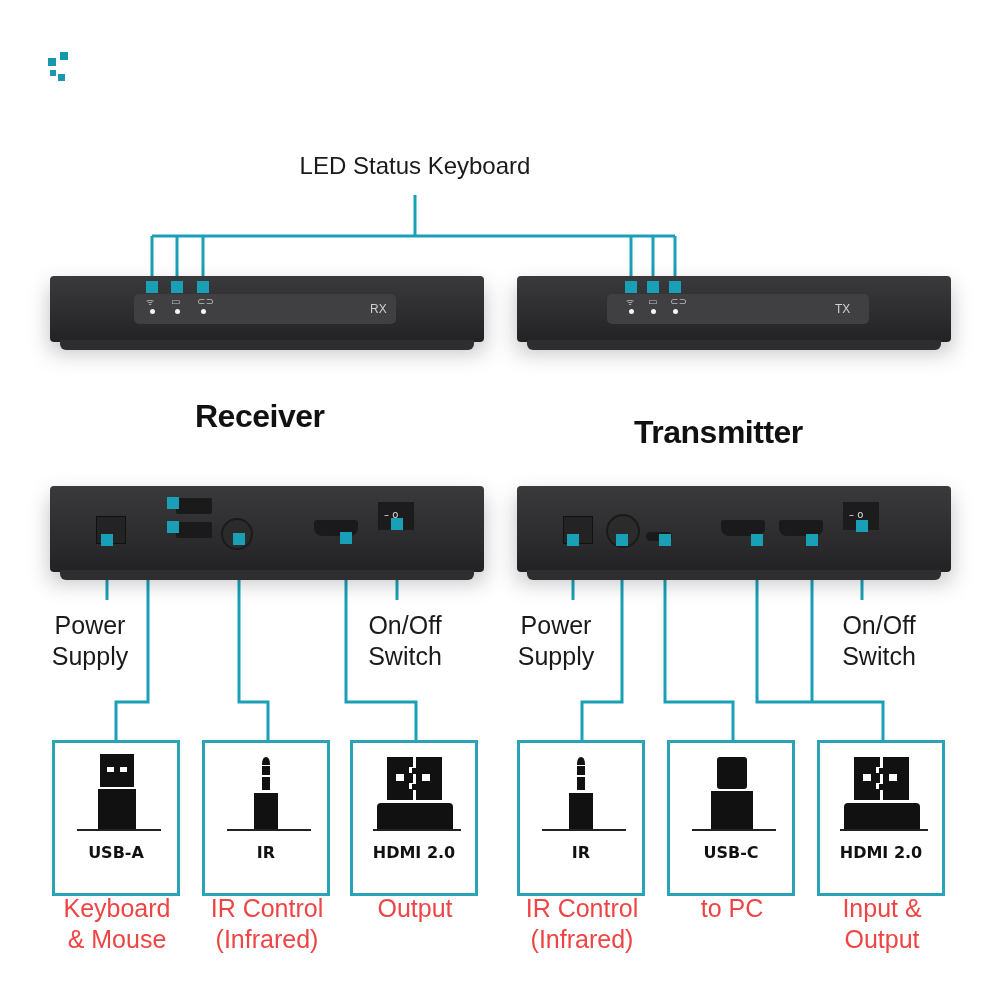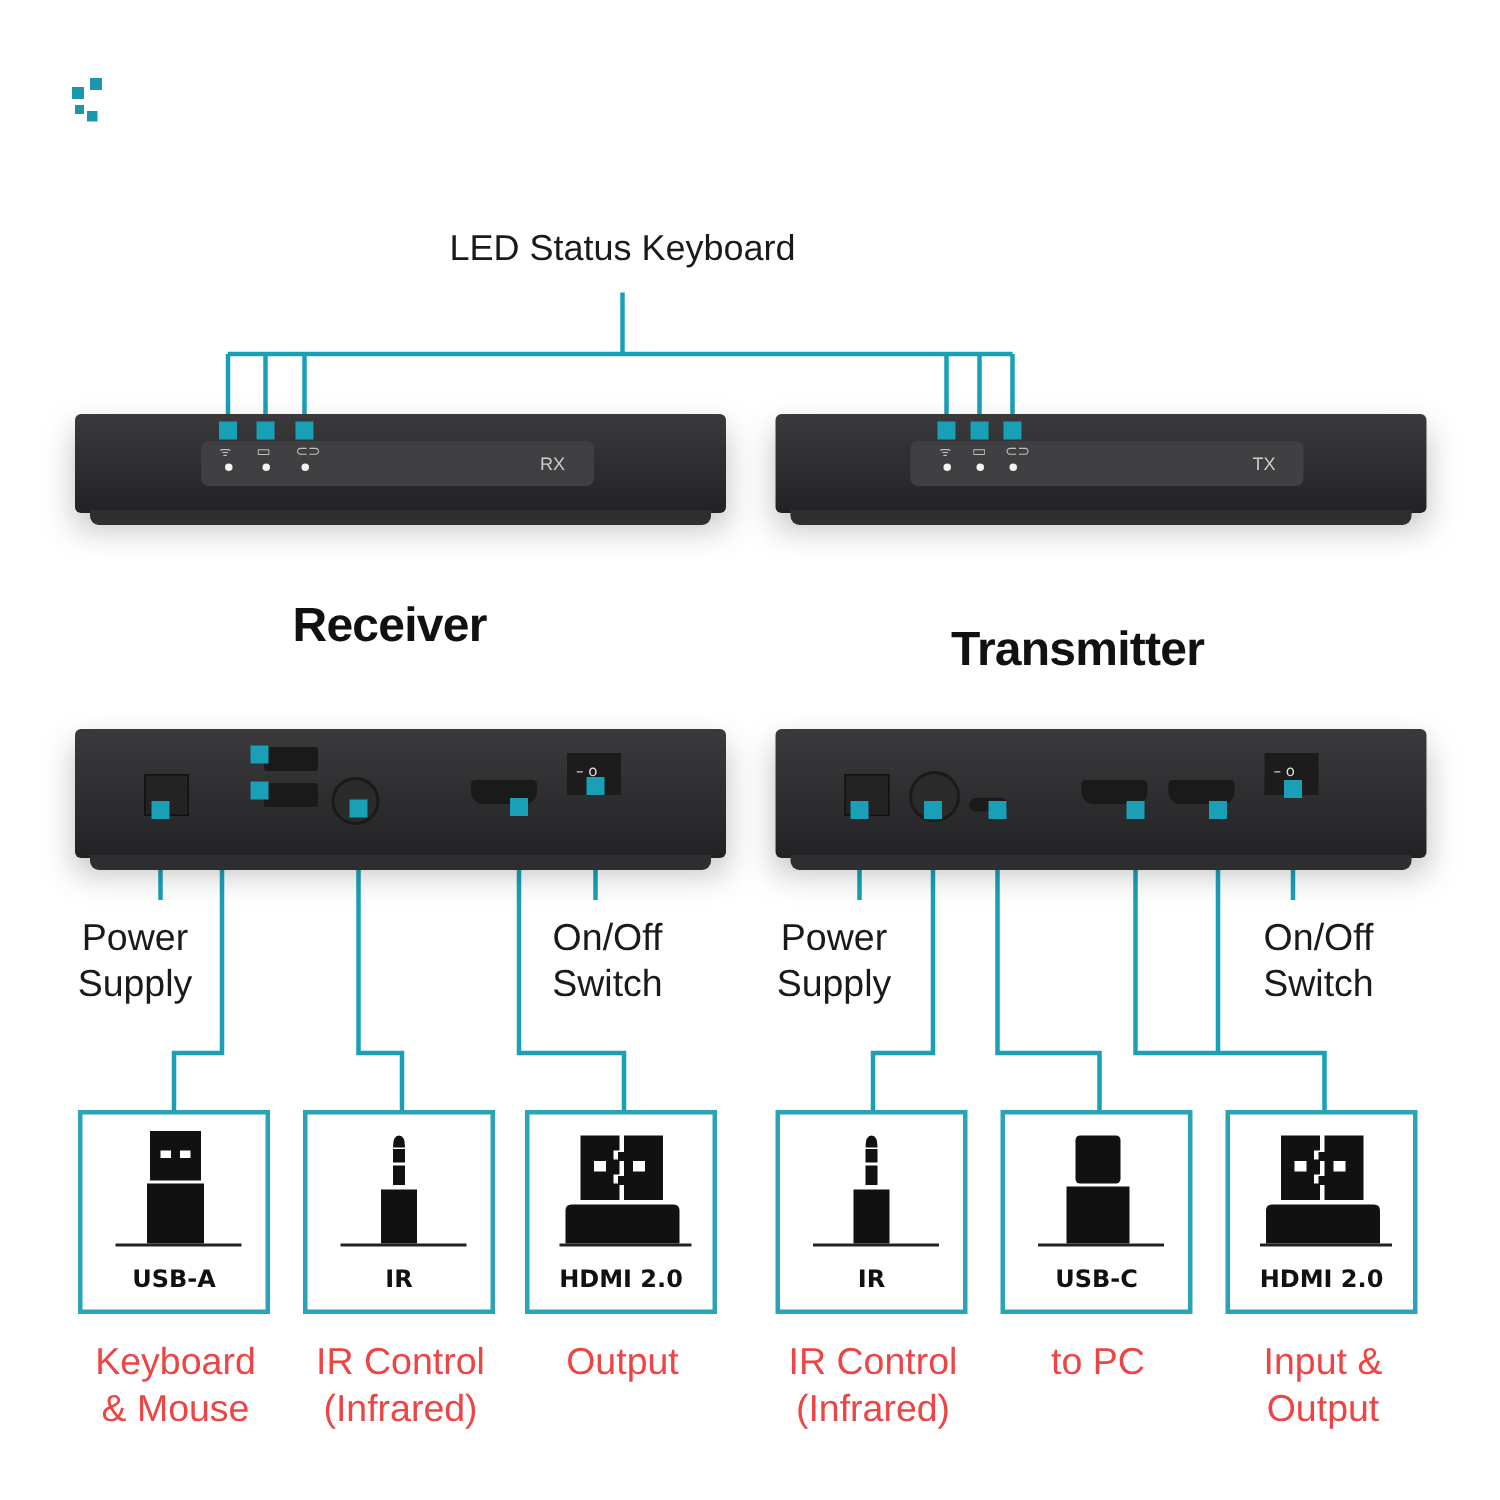--- a/index.html
+++ b/index.html
@@ -19,21 +19,21 @@
   .front-label{position:absolute;color:#cfcfcf;font-size:12px;font-family:"Liberation Sans",sans-serif;}
   .led-dot{position:absolute;width:5px;height:5px;border-radius:50%;background:#f4f4f4;}
   .led-ico{position:absolute;color:#bdbdbd;font-size:9px;line-height:9px;}
   .conn-sq{position:absolute;width:12px;height:12px;background:#1aa0b6;}
   
   .port{position:absolute;background:#1a1a1b;}
   
   .callout{font-size:25px;line-height:31px;text-align:center;font-family:"Liberation Sans",sans-serif;color:#1a1a1a;}
   .desc{font-size:25px;line-height:31px;text-align:center;font-family:"Liberation Sans",sans-serif;color:#ef4444;}
   
-  .box{position:absolute;top:740px;width:128px;height:136px;border:3px solid #2aa3b7;box-sizing:border-box;background:#fff;}
+  .box{position:absolute;top:740px;width:128px;height:156px;border:3px solid #2aa3b7;box-sizing:border-box;background:#fff;}
   .box-label{position:absolute;left:0;right:0;top:100px;text-align:center;font-weight:bold;font-size:16px;font-family:"DejaVu Sans",sans-serif;color:#111;}
   .baseline{position:absolute;left:22px;width:84px;height:2px;background:#222;top:86px;}
   svg.lines{position:absolute;left:0;top:0;}
 </style>
 </head>
 <body>
 
 <div class="abs logo">
   <div class="logo-sq" style="left:0;top:6px;width:8px;height:8px;"></div>
   <div class="logo-sq" style="left:12px;top:0;width:8px;height:8px;"></div>
@@ -67,21 +67,21 @@
 
 <div class="abs device" style="left:50px;top:276px;width:434px;height:66px;">
   <div class="device-foot" style="left:10px;right:10px;bottom:-8px;height:10px;"></div>
   <div class="front-panel" style="left:84px;top:18px;width:262px;height:30px;">
     <span class="led-ico" style="left:12px;top:4px;">ᯤ</span>
     <span class="led-ico" style="left:37px;top:3px;font-size:10px;">▭</span>
     <span class="led-ico" style="left:63px;top:3px;font-size:10px;">⊂⊃</span>
     <div class="led-dot" style="left:16px;top:15px;"></div>
     <div class="led-dot" style="left:41px;top:15px;"></div>
     <div class="led-dot" style="left:67px;top:15px;"></div>
-    <div class="front-label" style="left:226px;top:8px;">RX</div>
+    <div class="front-label" style="left:236px;top:8px;">RX</div>
   </div>
   <div class="conn-sq" style="left:96px;top:5px;"></div>
   <div class="conn-sq" style="left:121px;top:5px;"></div>
   <div class="conn-sq" style="left:147px;top:5px;"></div>
 </div>
 
 <div class="abs device" style="left:517px;top:276px;width:434px;height:66px;">
   <div class="device-foot" style="left:10px;right:10px;bottom:-8px;height:10px;"></div>
   <div class="front-panel" style="left:90px;top:18px;width:262px;height:30px;">
     <span class="led-ico" style="left:19px;top:4px;">ᯤ</span>

